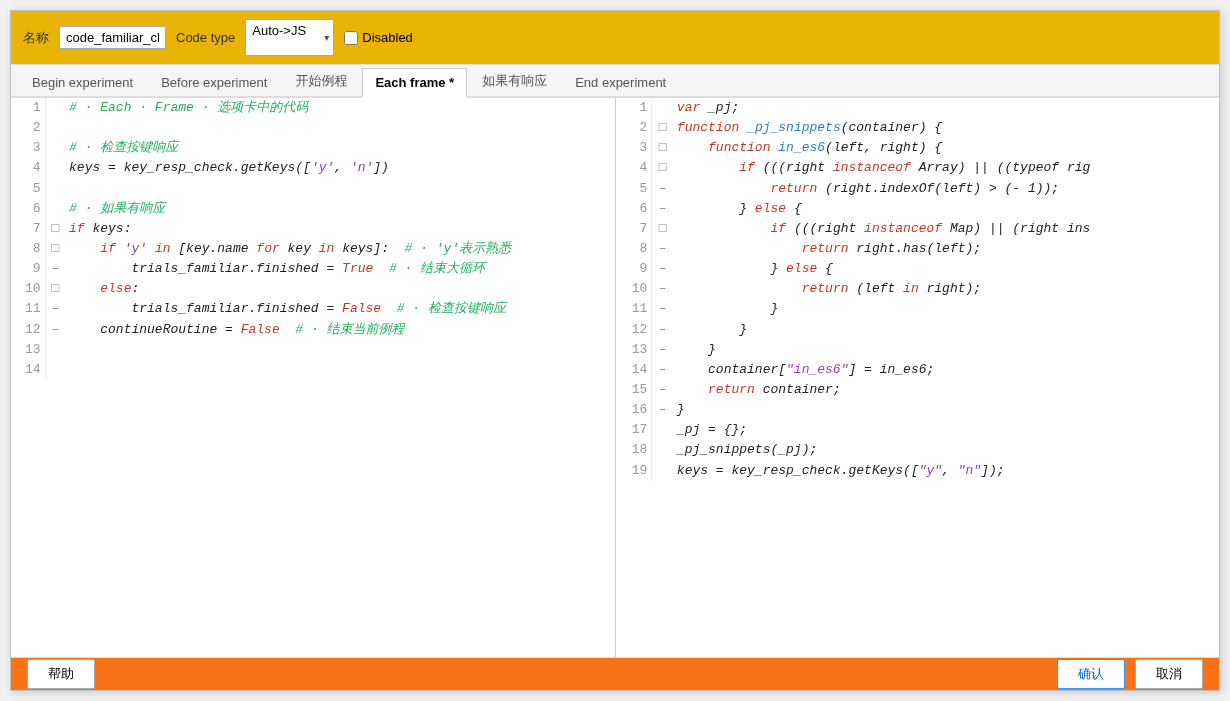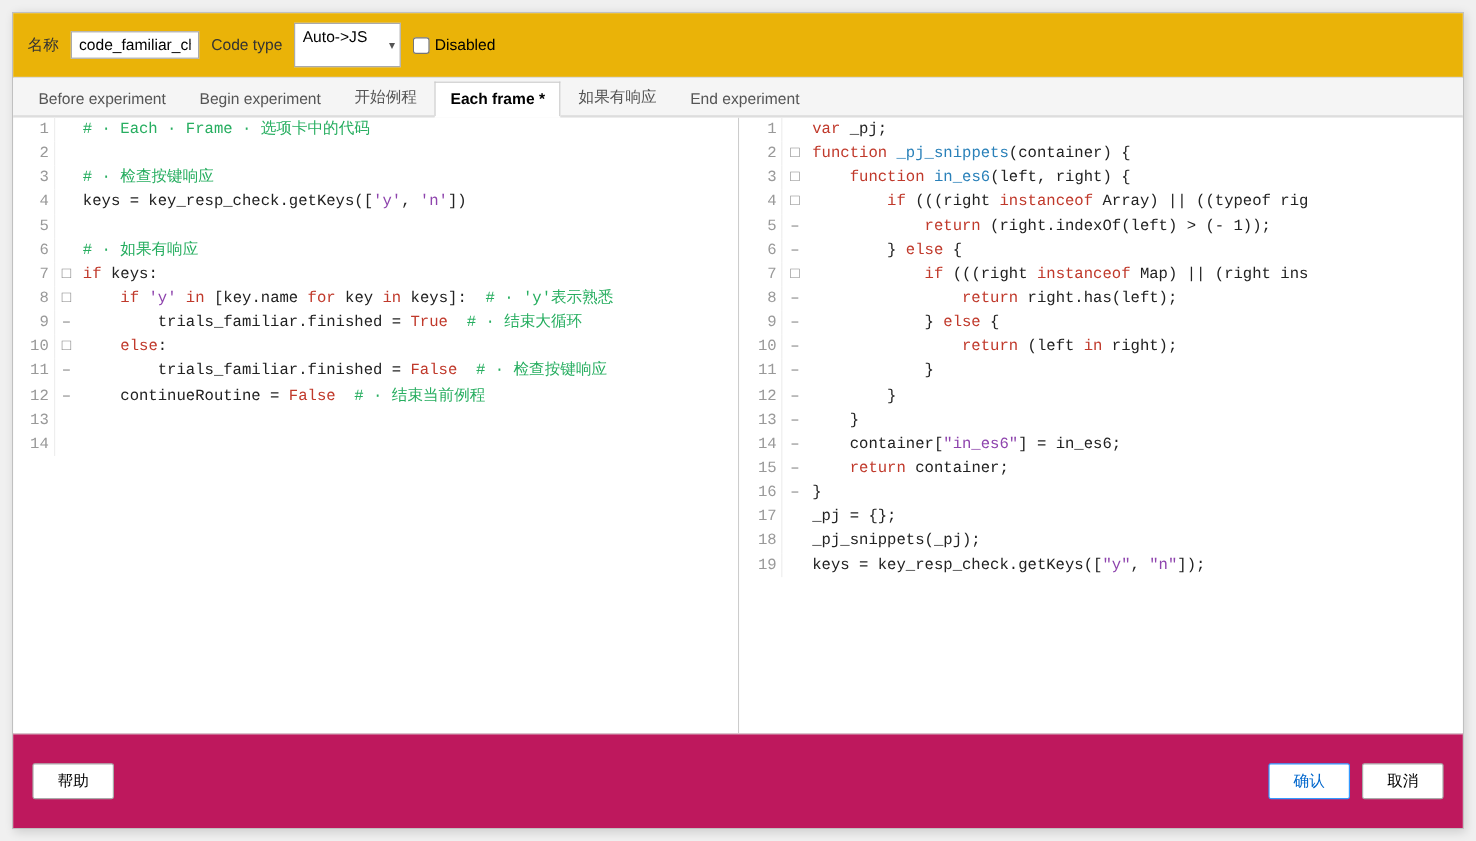--- a/index.html
+++ b/index.html
@@ -140,38 +140,39 @@
       border-right: 1px solid #eee;
     }
     .fold-gutter {
       min-width: 14px;
       color: #888;
       text-align: center;
       user-select: none;
     }
     .code-line {
       color: #222;
+      font-style: italic;
     }
     
     .kw { color: #c0392b; } 
     .comment { color: #27ae60; } 
     .fn { color: #2980b9; }
 
     
     .code-panel::-webkit-scrollbar { height: 8px; width: 8px; }
     .code-panel::-webkit-scrollbar-track { background: #f0f0f0; }
     .code-panel::-webkit-scrollbar-thumb { background: #bbb; border-radius: 4px; }
 
     
     .bottom-bar {
       display: flex;
       align-items: center;
-      padding: 24px 16px;
+      padding: 1px 16px;
       border-top: 1px solid #ddd;
-      background: #be185d;
+      background: #f97316;
       justify-content: space-between;
     }
     .btn {
       border: 1px solid #aaa;
       background: #fff;
       padding: 5px 20px;
       font-size: 13px;
       cursor: pointer;
       border-radius: 2px;
     }
@@ -202,22 +203,22 @@
       </select>
       <span class="select-arrow">▾</span>
     </div>
     <label class="checkbox-wrap">
       <input type="checkbox" style="">
       <span>Disabled</span>
     </label>
   </div>
 
   <div class="tabs">
+    <div class="tab">Begin experiment</div>
     <div class="tab">Before experiment</div>
-    <div class="tab">Begin experiment</div>
     <div class="tab">开始例程</div>
     <div class="tab active">Each frame *</div>
     <div class="tab">如果有响应</div>
     <div class="tab">End experiment</div>
   </div>
 
   <div class="code-area">
 
     <div class="code-panel">
       <table class="code-table">

